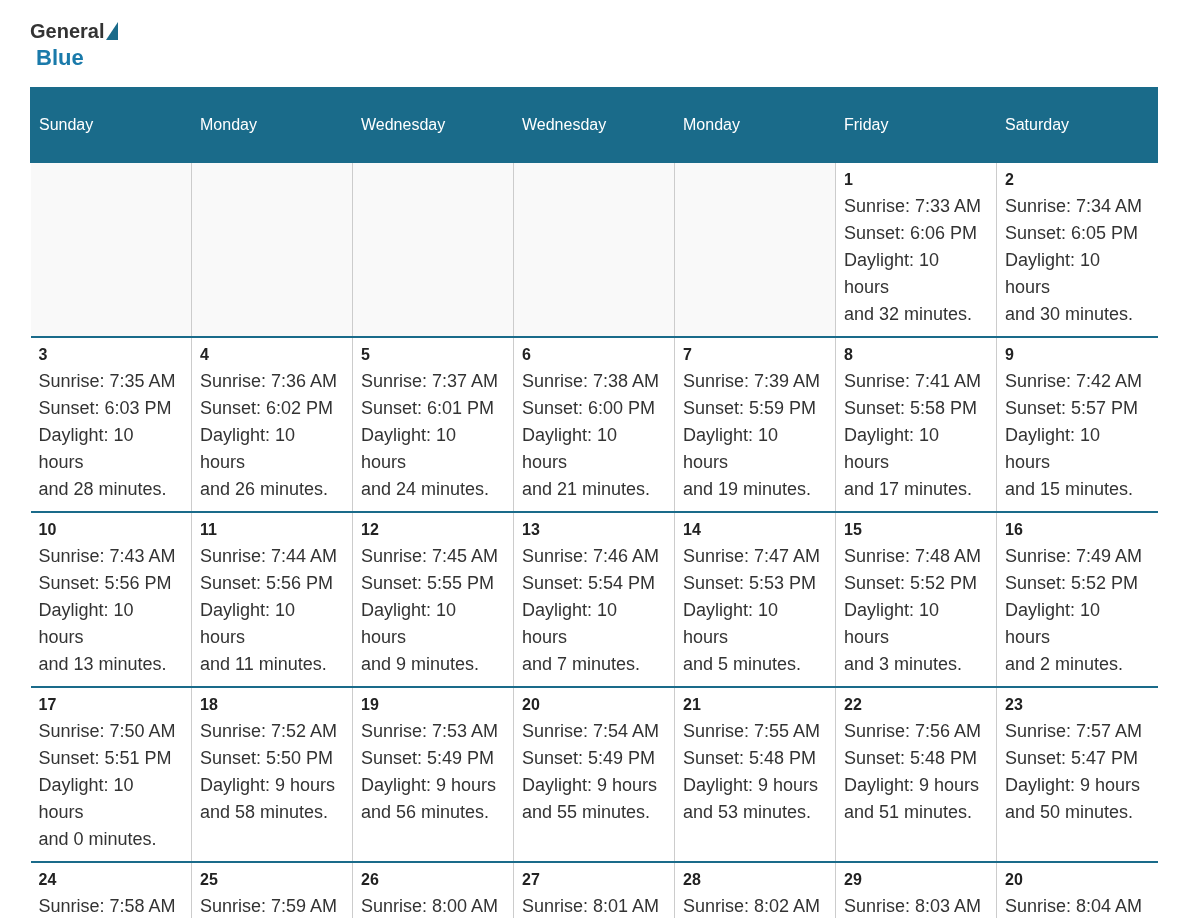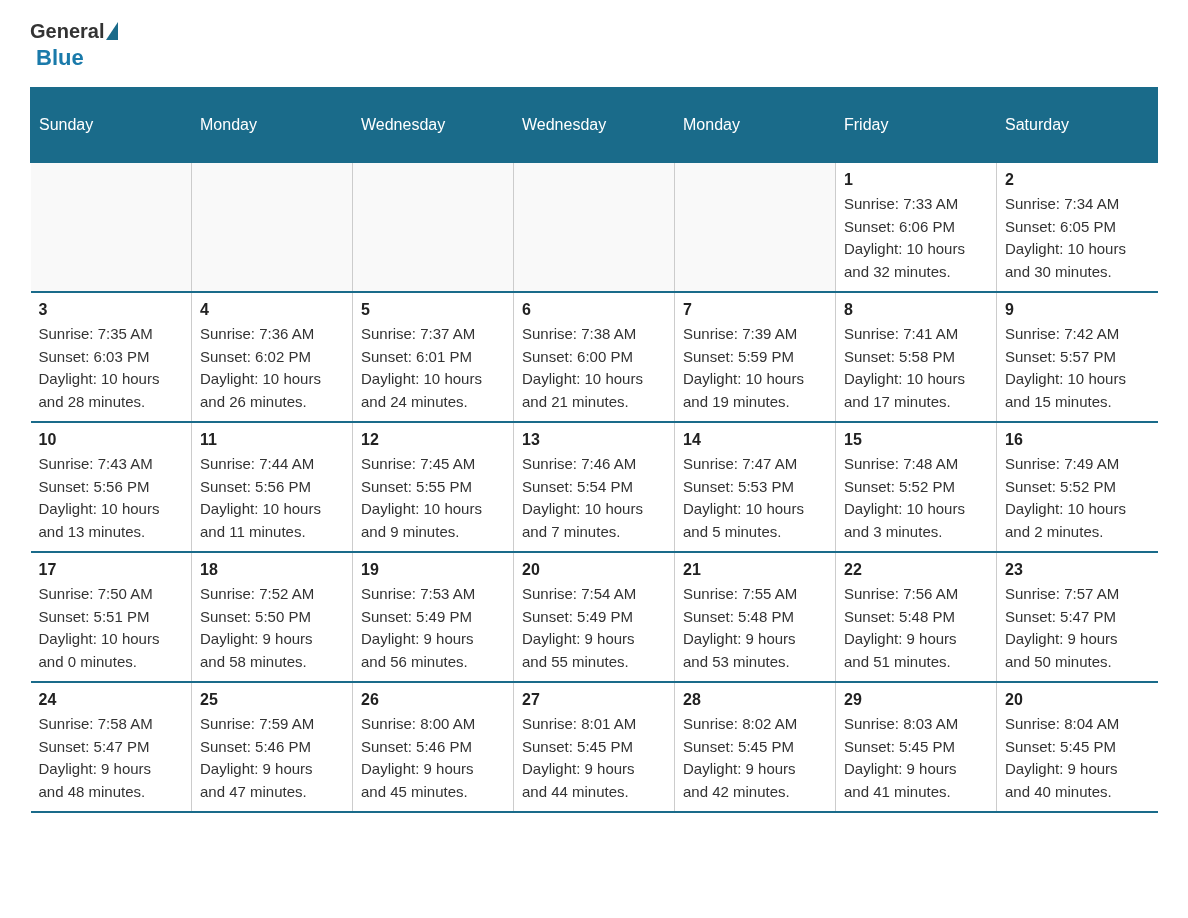--- a/index.html
+++ b/index.html
@@ -91,21 +91,21 @@
     tbody td:last-child {
       border-right: none;
     }
     .day-number {
       font-size: 16px;
       font-weight: bold;
       color: #222;
       margin-bottom: 4px;
     }
     .day-info {
-      font-size: 15px;
+      font-size: 18px;
       color: #333;
       line-height: 1.5;
     }
     .empty-cell {
       background: #f9f9f9;
     }
   </style>
 </head>
 <body>
 

